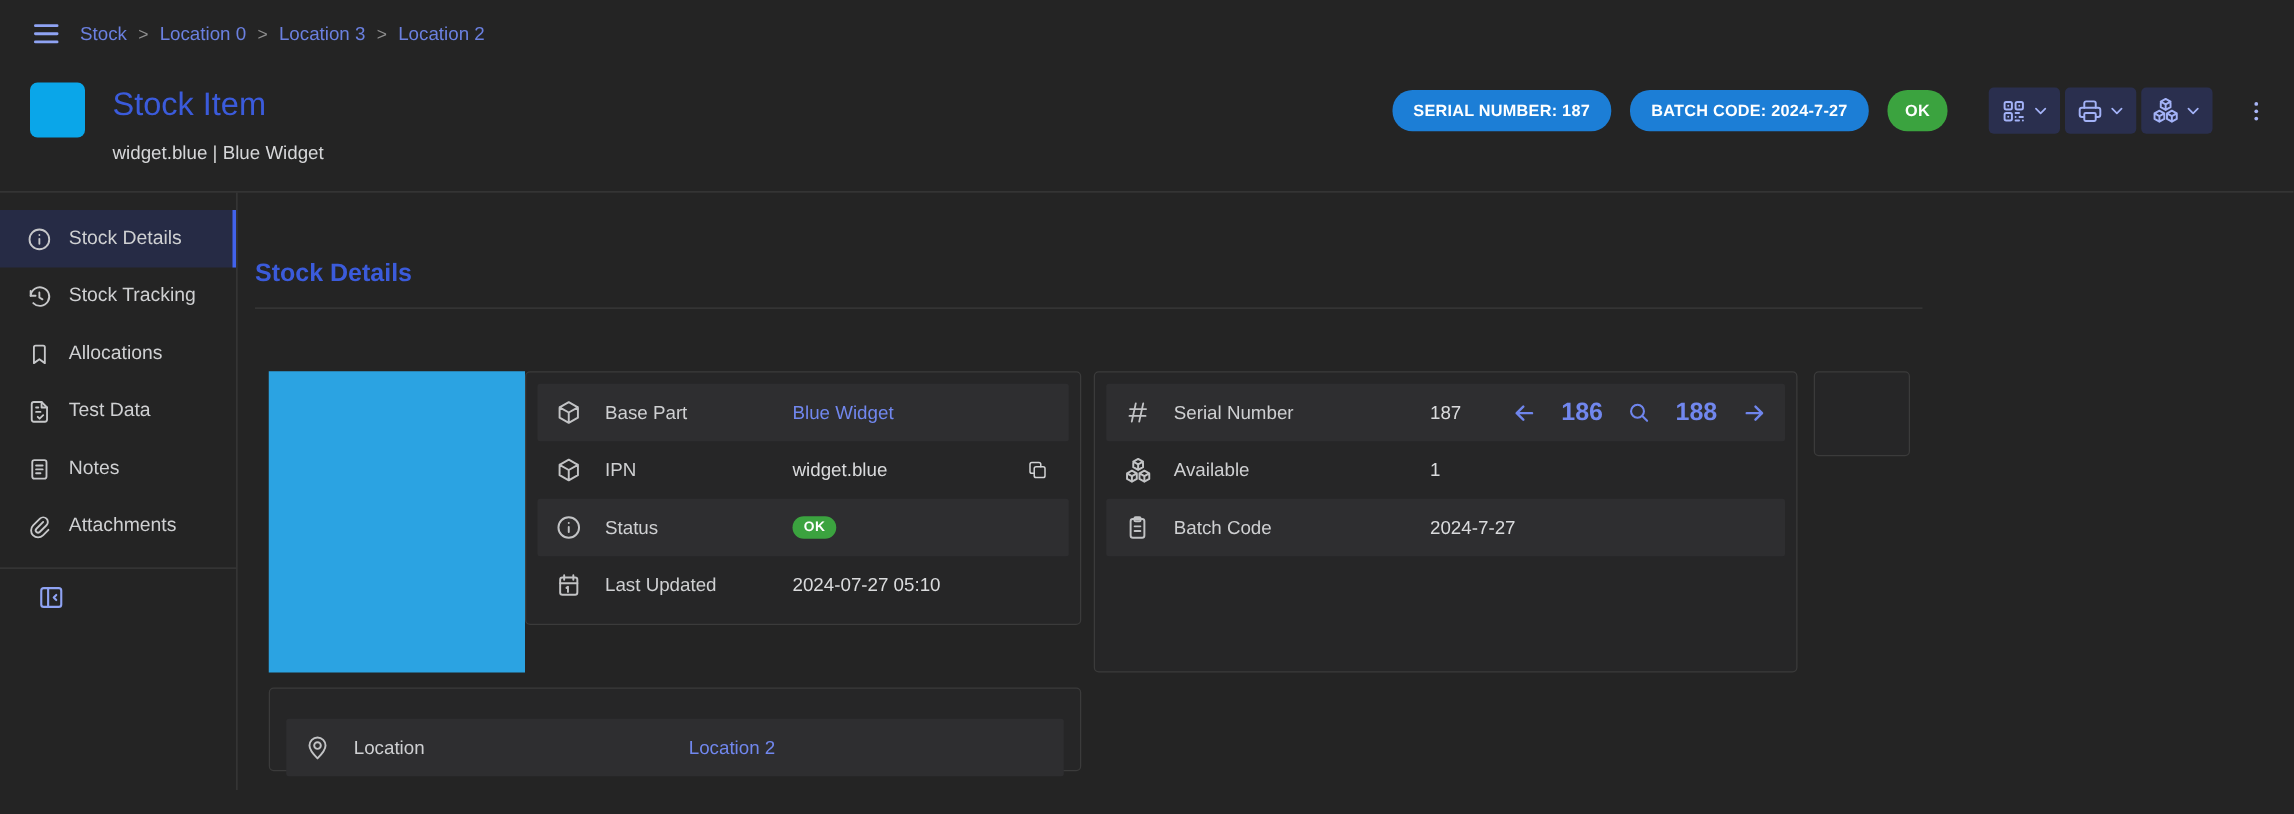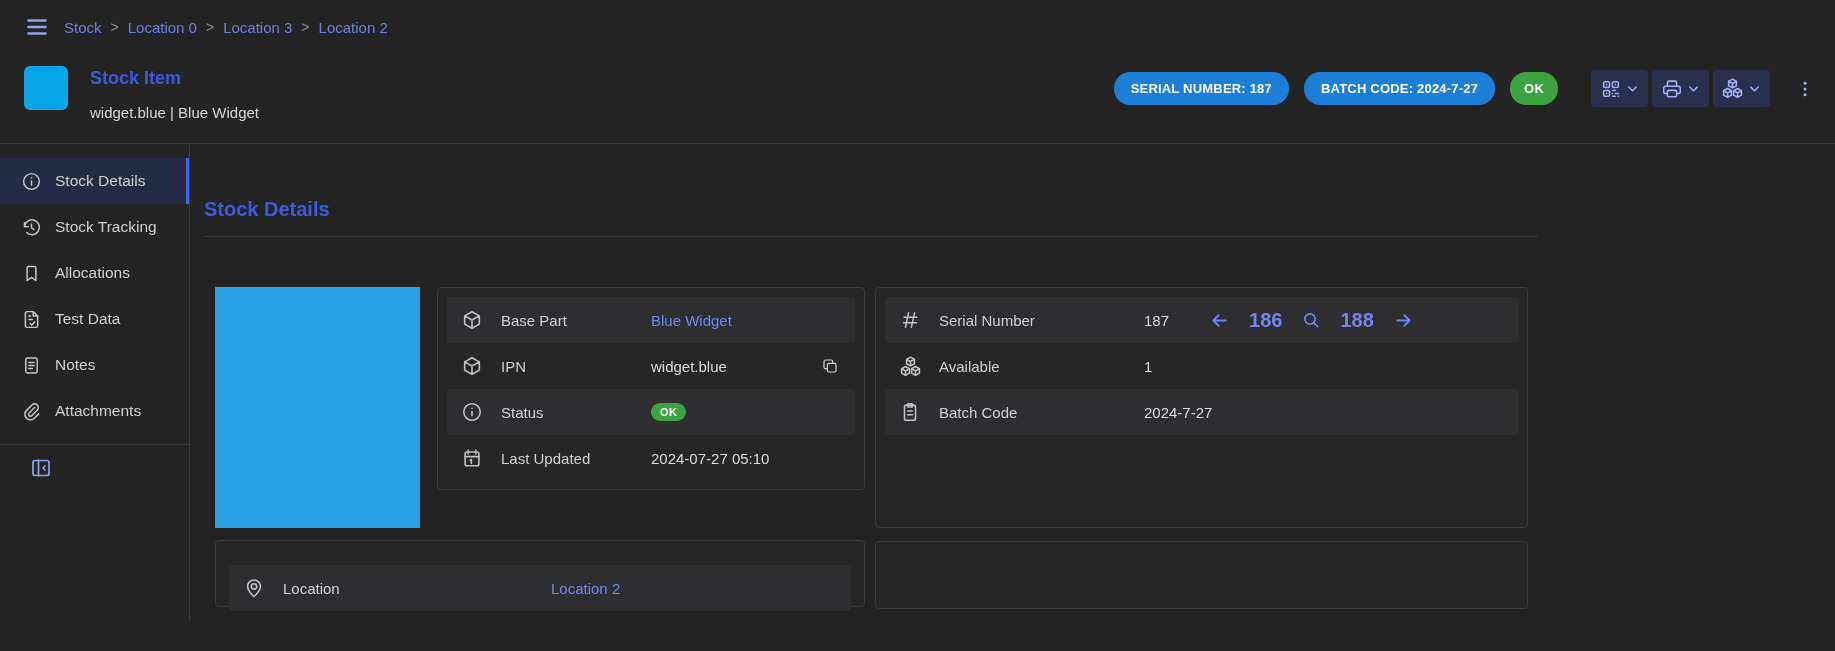--- a/index.html
+++ b/index.html
@@ -19,21 +19,21 @@
   .topbar{display:flex;align-items:center;height:48px;padding:6px 0 0 22px}
   .burger{background:none;border:none;color:#8fa3f3;padding:2px;margin-right:12px}
   .crumbs{display:flex;align-items:center;font-size:15px}
   .crumb{color:#6b80e0;text-decoration:none;cursor:pointer}
   .crumb-sep{color:#8f8f8f;margin:0 9px;font-size:14px}
 
   
   .header{display:flex;align-items:flex-start;padding:18px 16px 0 24px}
   .avatar{width:44px;height:44px;border-radius:6px;background:var(--thumb-blue);flex:none}
   .htext{margin-left:22px;display:flex;flex-direction:column;gap:15px;padding-top:2px}
-  .htitle{font-size:18px;font-weight:bold;color:var(--accent-blue)}
+  .htitle{font-size:26px;font-weight:normal;color:var(--accent-blue)}
   .hsub{font-size:15px;color:#d6d7d9}
   .hright{margin-left:auto;display:flex;align-items:center;gap:15px;margin-top:4px}
   .pill{background:var(--badge-blue);color:#fff;font-weight:bold;font-size:13px;
         letter-spacing:.2px;border-radius:16px;padding:9px 17px;white-space:nowrap}
   .pill.green{background:var(--badge-green);padding:9px 14px}
   .actions{display:flex;gap:4px;margin-left:18px}
   .abtn{width:57px;height:37px;background:var(--action-bg);border:none;border-radius:4px;
         display:flex;align-items:center;justify-content:center;gap:3px;color:var(--action-icon)}
   .kebab{background:none;border:none;color:#a9b6f7;padding:2px 4px;margin-left:6px}
 
@@ -46,22 +46,22 @@
   .nav-item.active{background:#262b45;box-shadow:inset -3px 0 0 #4263eb}
   .nav-divider{border:none;border-top:1px solid #3a3a3a;margin:10px 0 9px 0}
   .collapse-btn{margin-left:27px;background:none;border:none;color:#8fa3f3;padding:2px}
 
   main{flex:1;padding-left:14px}
   .panel-title{margin:54px 0 0 0;font-size:20px;font-weight:bold;color:var(--accent-blue)}
   .panel-divider{border:none;border-top:1px solid #3a3a3a;margin:15px 297px 0 0}
 
   .grid{display:flex;gap:10px;margin:50px 307px 0 11px}
   .col-left{width:650px;flex:none}
-  .col-right{flex:1;display:flex;flex-direction:column;gap:13px}
-  .row1{display:flex;gap:17px}
+  .col-right{flex:1;display:flex;flex-direction:row;gap:13px}
+  .row1{display:flex;}
   .item-image{width:205px;height:241px;background:var(--image-blue);flex:none;cursor:pointer}
 
   .card{border:1px solid #3b3b3b;border-radius:4px;background:#262627;padding:9px;
         width:100%}
   .card.details{flex:1;height:203px}
   .card.stock{height:241px}
   .card.location{margin-top:12px;height:67px;padding:24px 13px}
   .card.empty{height:68px}
 
   .trow{height:46px;display:flex;align-items:center;padding:0 14px;font-size:15px}

